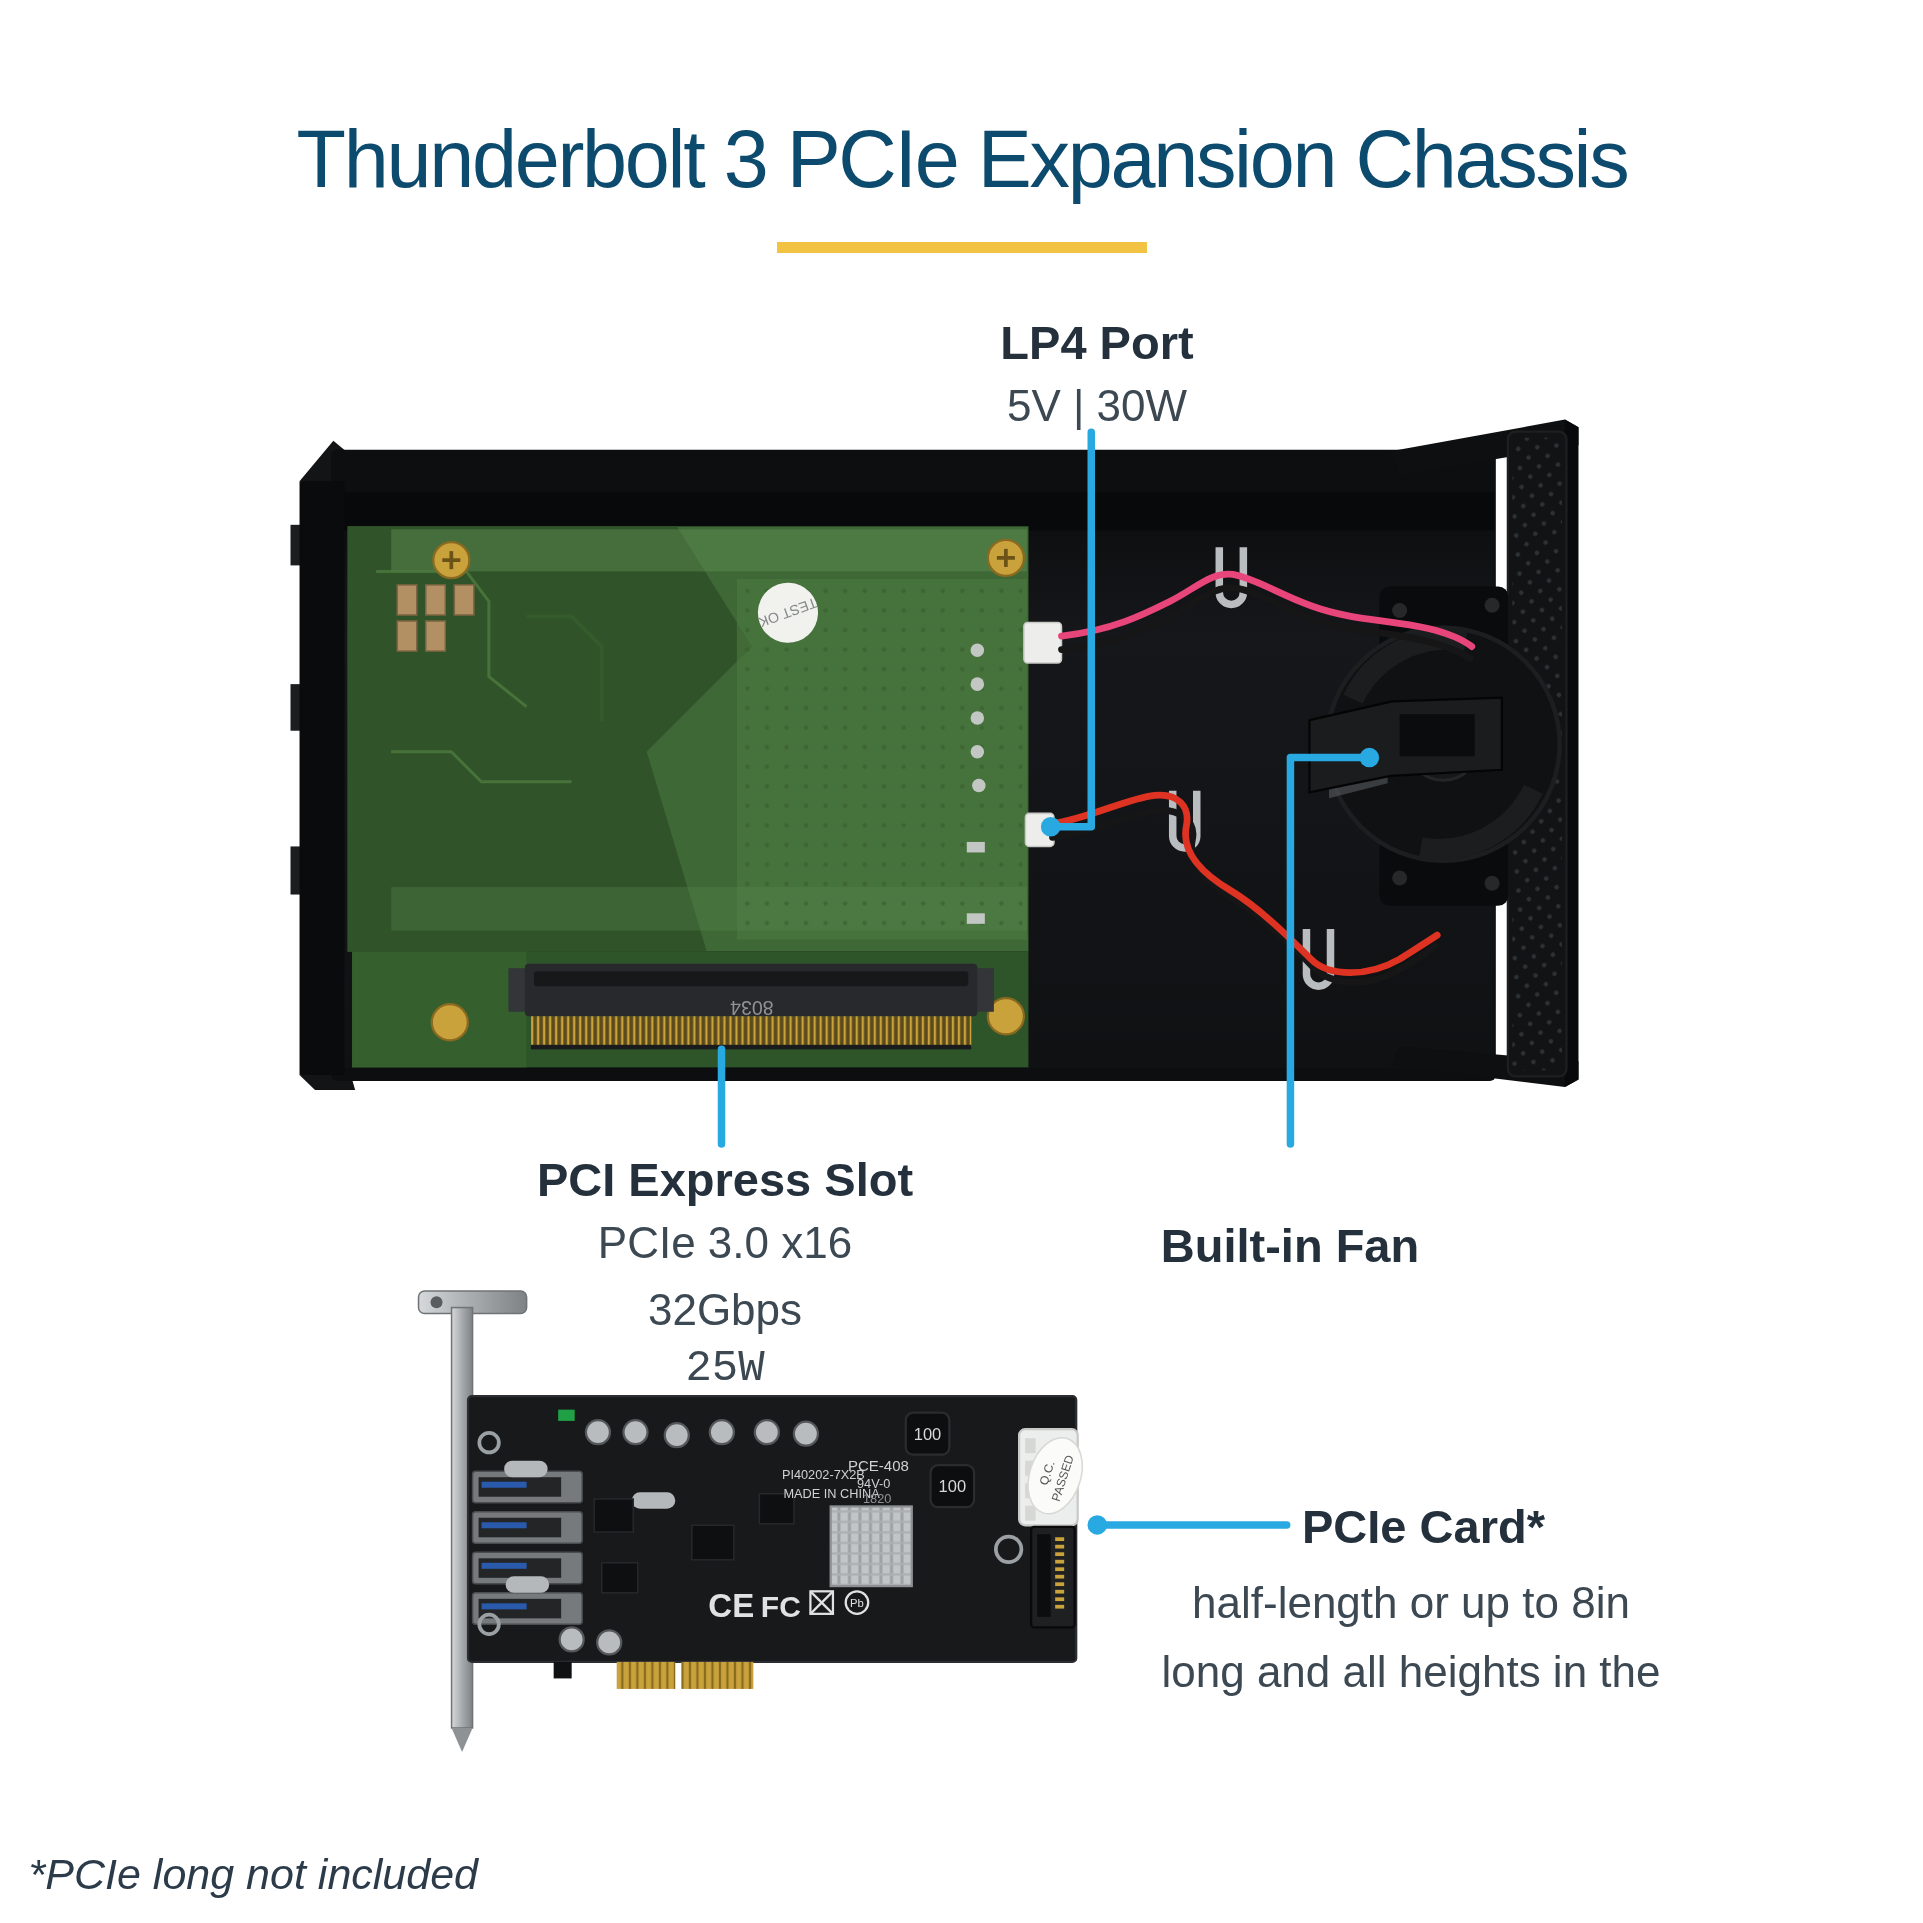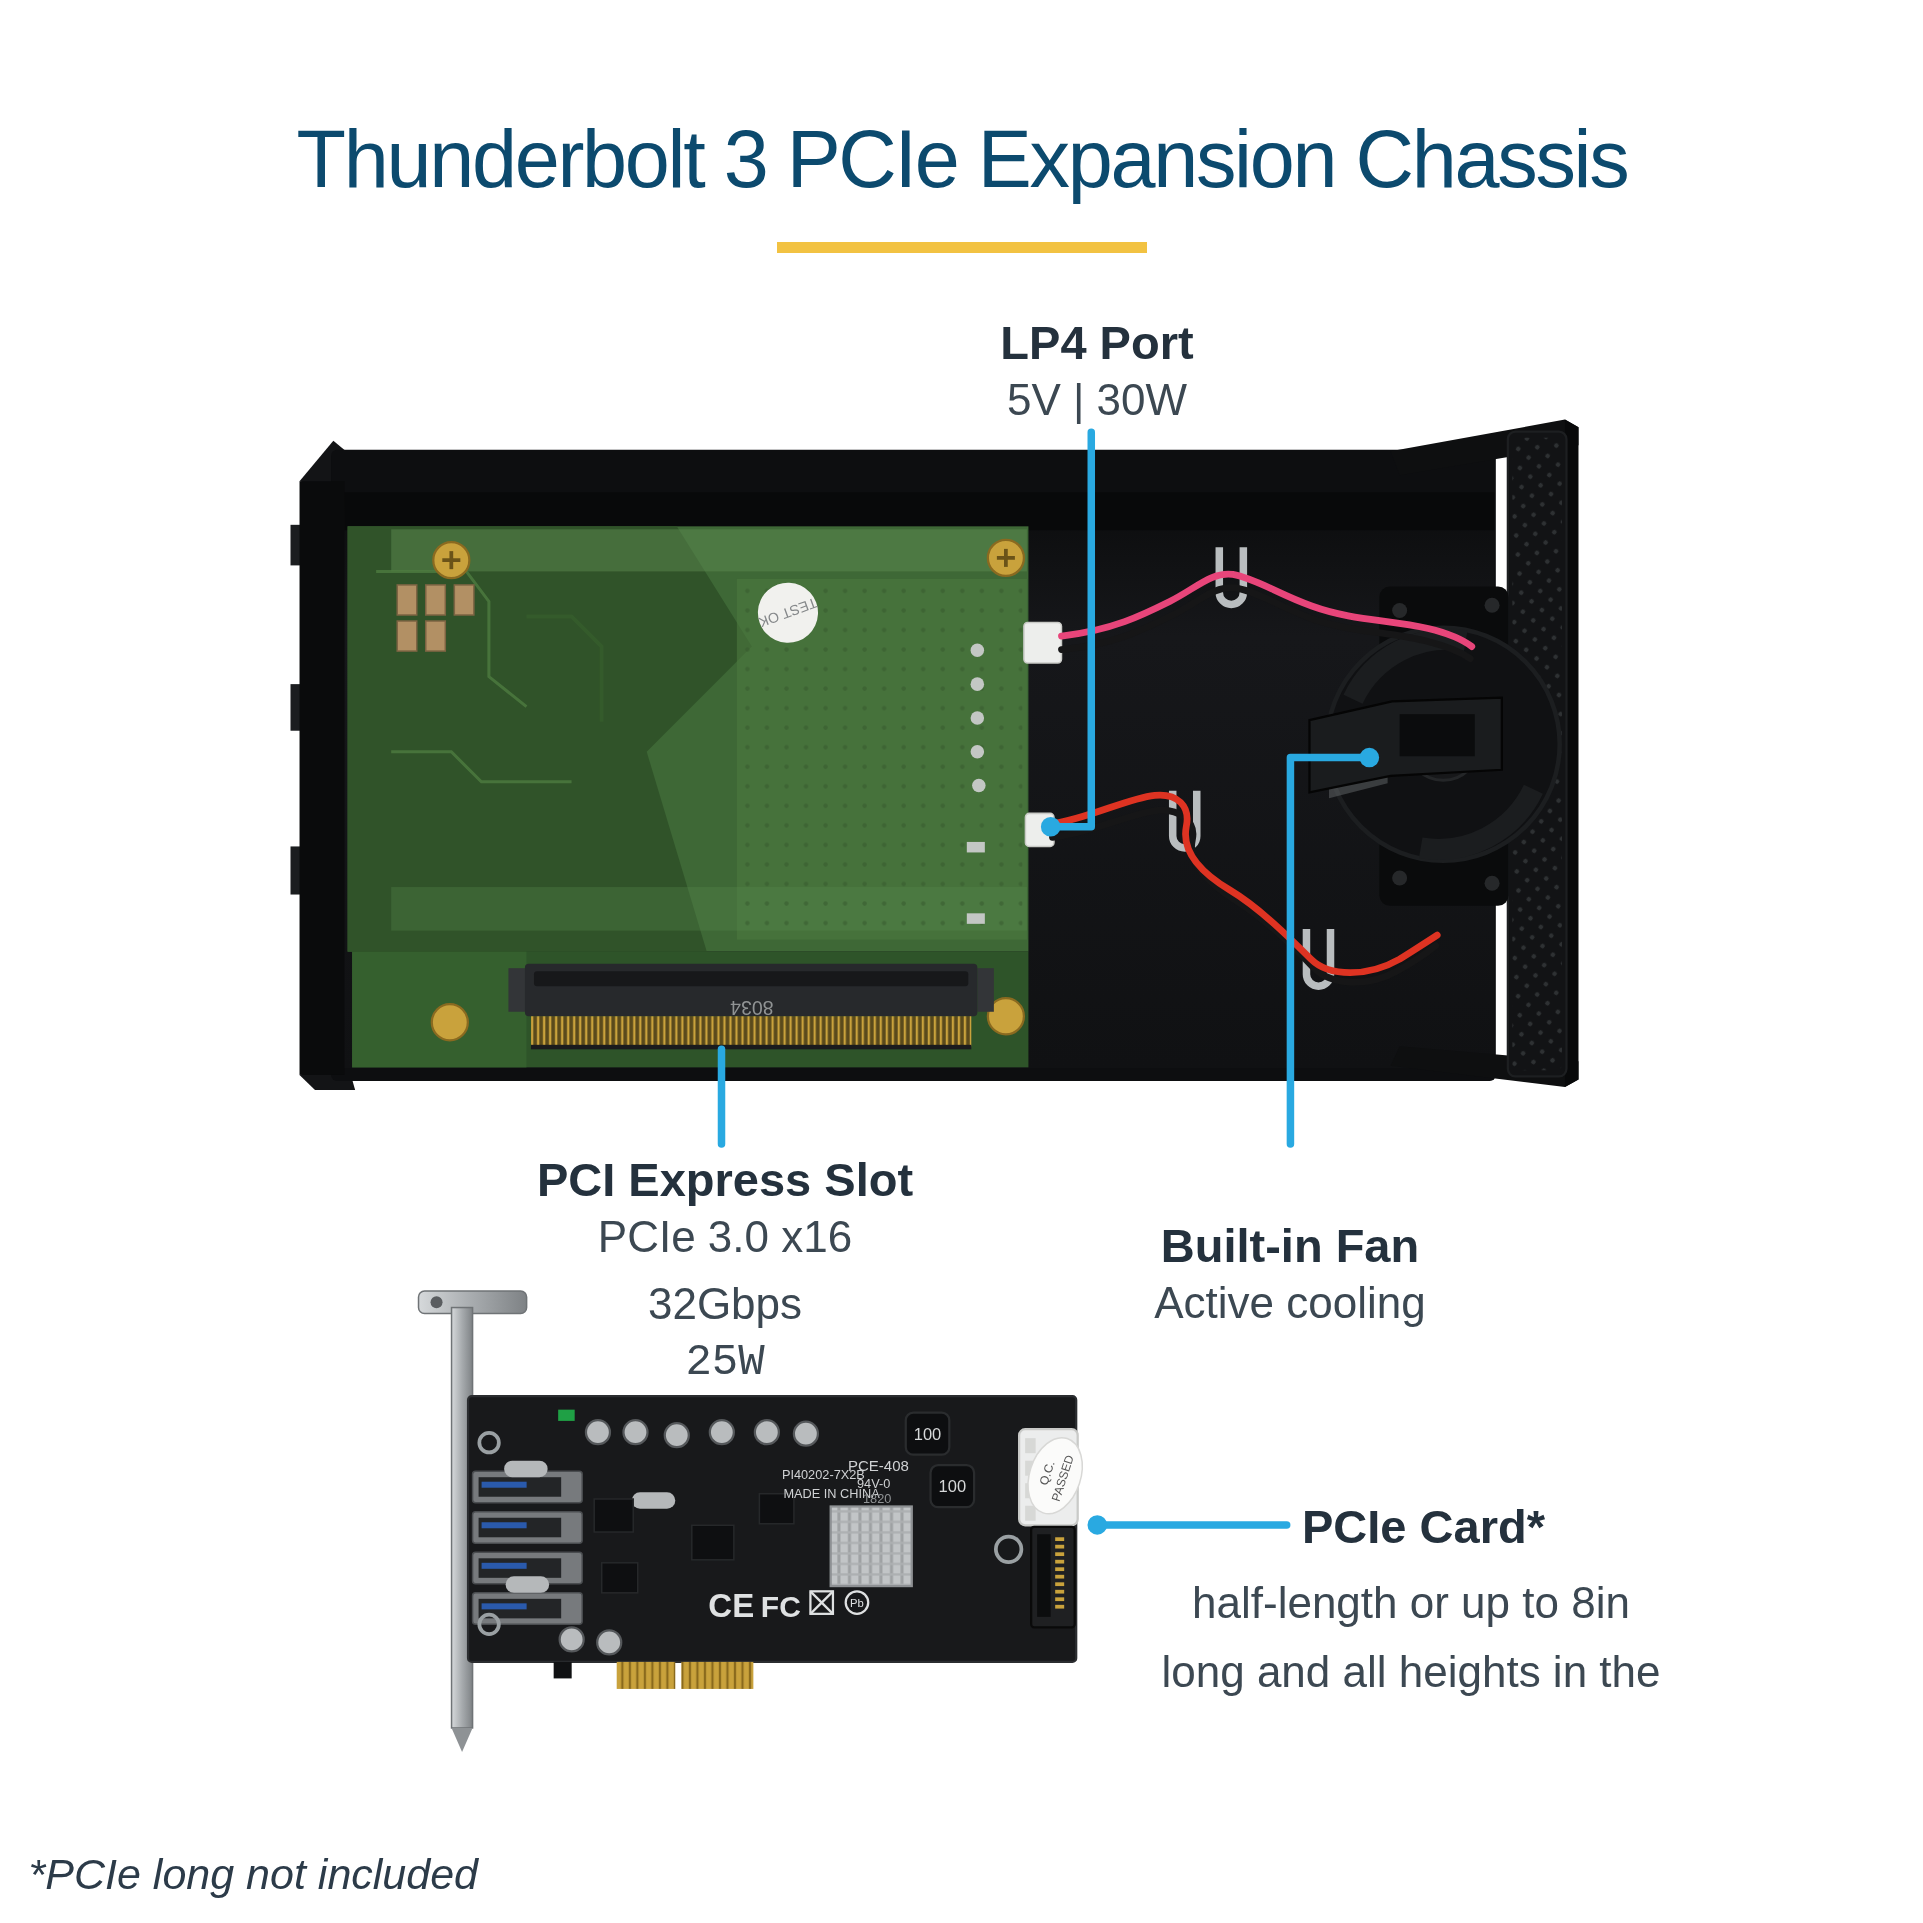--- a/index.html
+++ b/index.html
@@ -10,21 +10,21 @@
   .abs{position:absolute;}
   .page-title{
     left:0;top:113px;width:1924px;text-align:center;
     font-size:81px;font-weight:300;letter-spacing:-2.3px;color:#0c4a6e;
   }
   .title-underline{
     left:777px;top:242px;width:370px;height:10.5px;background:#F2C242;
   }
   .callout{position:absolute;text-align:center;}
   .c-label{font-size:47px;font-weight:700;color:#24313D;line-height:54px;}
-  .c-sub{font-size:44px;font-weight:400;color:#3C4852;line-height:59px;}
+  .c-sub{font-size:44px;font-weight:400;color:#3C4852;line-height:59px;margin-top:6px;}
   .callout.lp4{left:834px;top:316px;width:526px;}
   .callout.slot{left:462px;top:1153px;width:526px;}
   .callout.fan{left:1027px;top:1219px;width:526px;}
   .card-label{
     left:1302px;top:1499px;font-size:47px;font-weight:700;color:#24313D;text-align:left;
   }
   .card-desc{
     left:1118px;top:1568px;width:586px;text-align:center;
     font-size:44px;color:#3C4852;line-height:69px;
   }
@@ -332,21 +332,20 @@
 
   <div class="callout slot">
     <div class="c-label">PCI Express Slot</div>
     <div class="c-sub">PCIe 3.0 x16</div>
     <div class="c-sub" style="margin-top:8px;">32Gbps</div>
     <div class="c-sub" style="margin-top:0;font-family:Liberation Mono, monospace;">25W</div>
   </div>
 
   <div class="callout fan">
     <div class="c-label">Built-in Fan</div>
-    <div class="c-sub">Active cooling</div>
   </div>
 
   <div class="abs card-label">PCIe Card*</div>
 
   <div class="abs card-desc">
     <div>half-length or up to 8in</div>
     <div>long and all heights in the</div>
   </div>
 
   <div class="abs footnote">*PCIe long not included</div>

